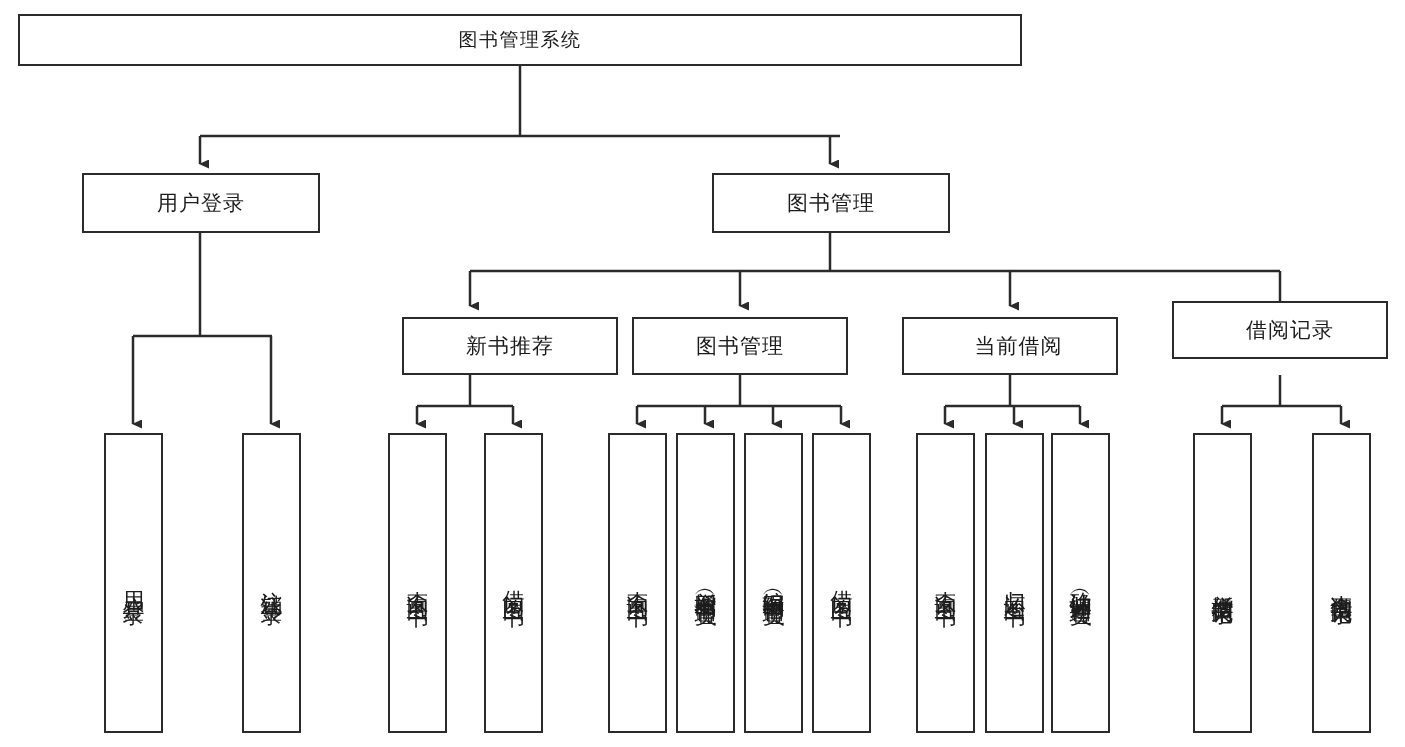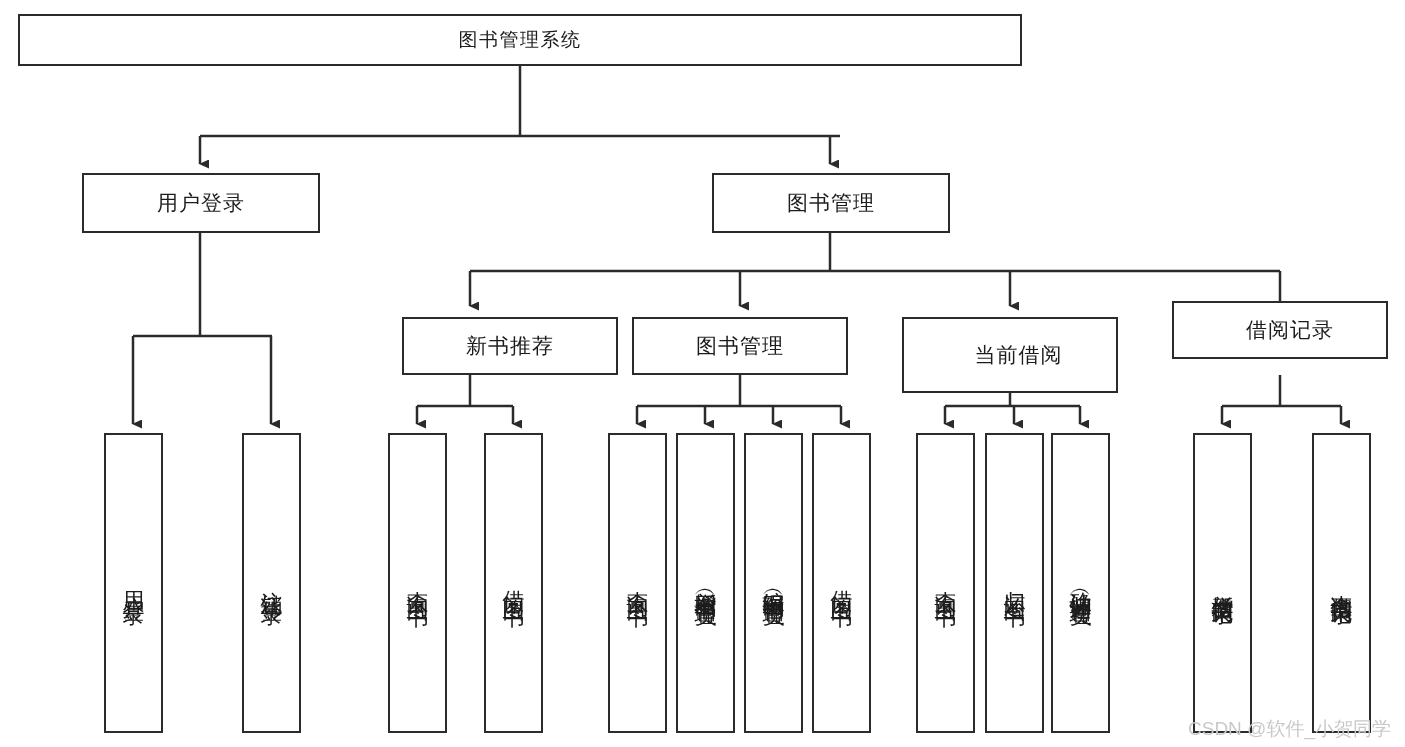--- a/index.html
+++ b/index.html
@@ -83,21 +83,21 @@
   <div class="node h" style="left:712px;top:173px;width:238px;height:60px;">
     <span>图书管理</span>
   </div>
 
   <div class="node h" style="left:362px;top:317px;width:216px;height:58px;margin-left:40px;">
     <span>新书推荐</span>
   </div>
   <div class="node h" style="left:632px;top:317px;width:216px;height:58px;">
     <span>图书管理</span>
   </div>
-  <div class="node h" style="left:902px;top:317px;width:216px;height:76px;padding-left:17px;">
+  <div class="node h" style="left:902px;top:317px;width:216px;height:58px;padding-left:17px;">
     <span>当前借阅</span>
   </div>
   <div class="node h" style="left:1172px;top:301px;width:216px;height:58px;padding-left:20px;">
     <span>借阅记录</span>
   </div>
 
   <div class="node v" style="left:104px;top:433px;width:59px;height:300px;">
     <span>用户登录</span>
   </div>
   <div class="node v" style="left:242px;top:433px;width:59px;height:300px;">
@@ -134,15 +134,14 @@
     <span>确认归还（管理员）</span>
   </div>
 
   <div class="node v tight" style="left:1193px;top:433px;width:59px;height:300px;">
     <span>新增借阅记录</span>
   </div>
   <div class="node v tight" style="left:1312px;top:433px;width:59px;height:300px;">
     <span>查询借阅记录</span>
   </div>
 
-  <div class="watermark" style="left:1188px;top:716px;">CSDN @软件_小贺同学</div>
 
 </div>
 
 </body></html>

